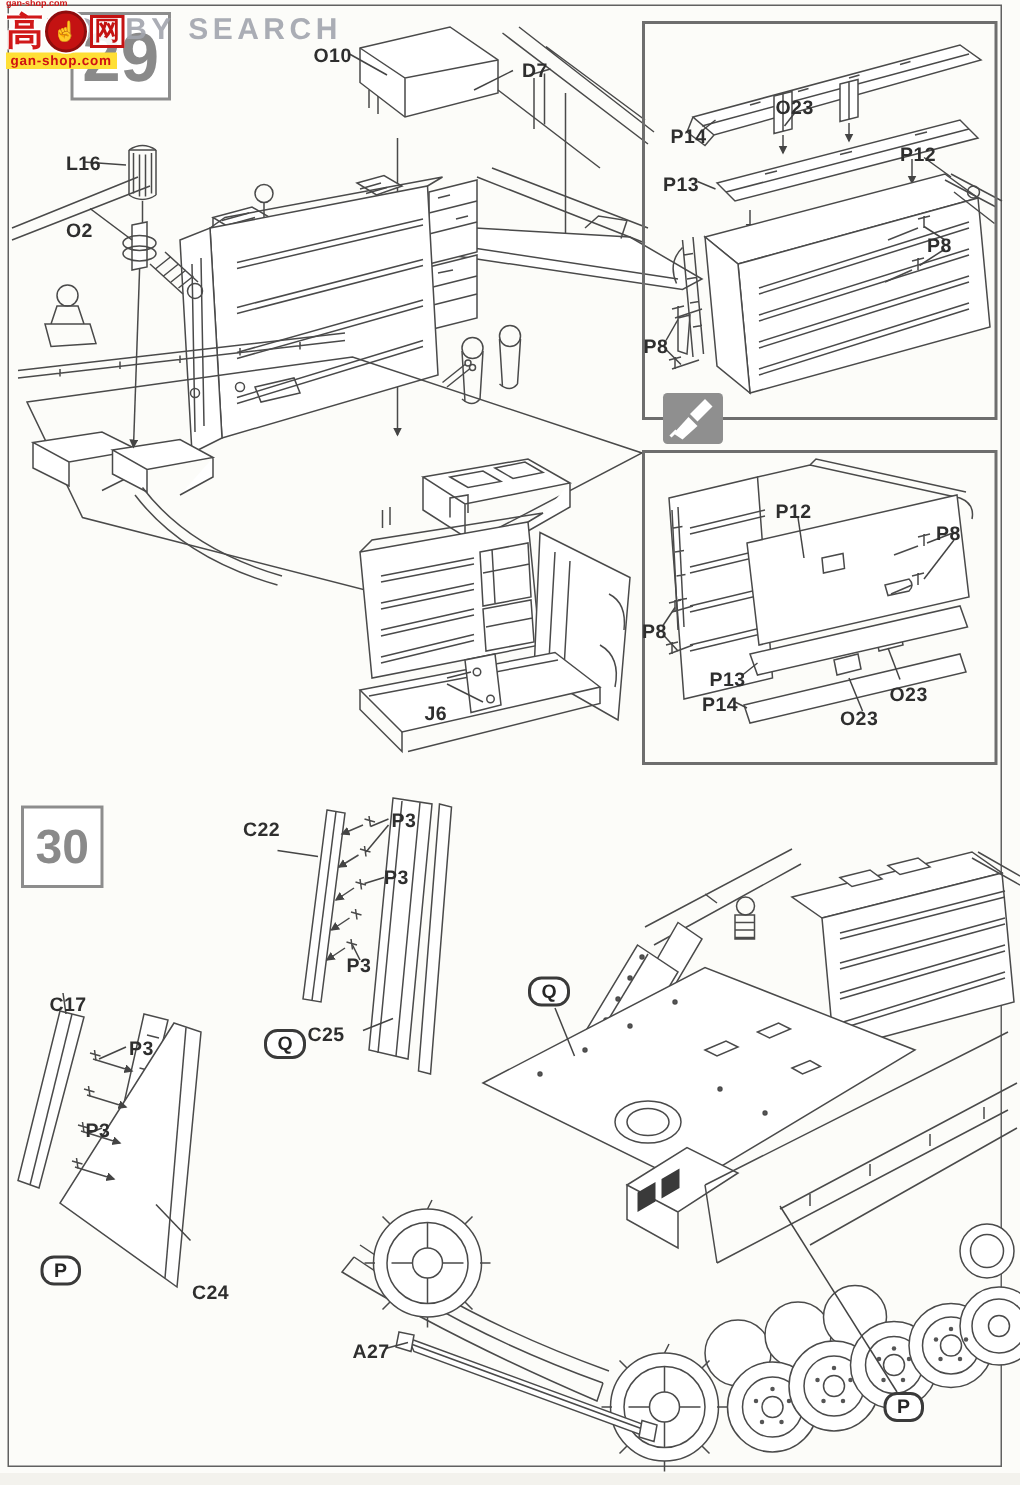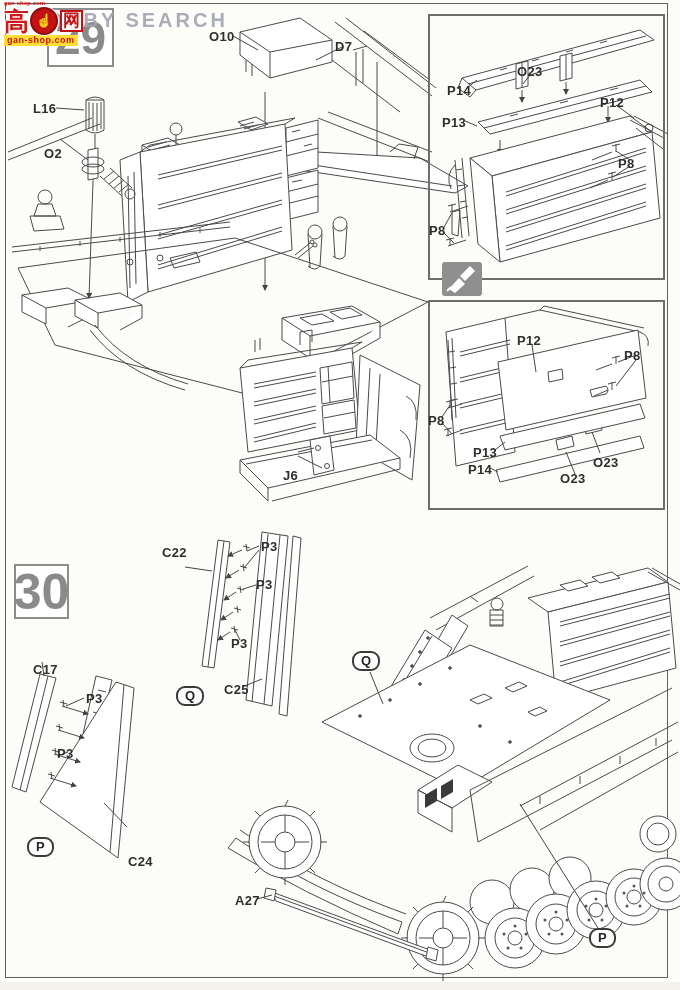--- a/index.html
+++ b/index.html
@@ -12,21 +12,21 @@
   #page-frame{position:absolute;left:5px;top:3px;width:661px;height:973px;
     border:1.5px solid #616161;}
   svg.art{position:absolute;left:0;top:0;width:680px;height:990px;}
   .insetbox{position:absolute;border:2px solid #6e6e6e;background:transparent;}
   #inset1{left:428px;top:14px;width:233px;height:262px;}
   #inset2{left:428px;top:300px;width:233px;height:206px;}
   .stepbox{position:absolute;background:#ffffff;border:2px solid #8d8d8d;
     display:flex;align-items:center;justify-content:center;
     font-weight:bold;color:#8a8a8a;}
   #step29-box{left:47px;top:8px;width:63px;height:55px;font-size:46px;}
-  #step30-box{left:14px;top:564px;width:51px;height:51px;font-size:50px;}
+  #step30-box{left:14px;top:537px;width:51px;height:51px;font-size:32px;}
   .plabel{position:absolute;font-size:13px;font-weight:bold;color:#2e2e2e;
     white-space:nowrap;letter-spacing:.3px;}
   .badge{position:absolute;border:2.5px solid #3a3a3a;border-radius:9px;
     background:#fff;font-size:13px;font-weight:bold;color:#262626;
     padding:0 7px;line-height:16px;}
   
   #brand{position:absolute;left:30px;top:9px;font-size:20px;font-weight:600;
     color:#a2a5ae;letter-spacing:3px;opacity:.9;z-index:30;}
   #wm{position:absolute;left:4px;top:0;z-index:31;}
   #wm .tiny{display:block;font-size:6px;font-weight:bold;color:#d01818;line-height:7px;letter-spacing:0;}
@@ -402,22 +402,22 @@
 </div>
 
 <div class="stepbox" id="step29-box">
   <span>29</span>
 </div>
 <div class="stepbox" id="step30-box">
   <span>30</span>
 </div>
 
 <div class="plabel" style="left:209px;top:29px">O10</div>
-<div class="plabel" style="left:335px;top:39px">D7</div>
-<div class="plabel" style="left:33px;top:101px">L16</div>
+<div class="plabel" style="left:348px;top:39px">D7</div>
+<div class="plabel" style="left:44px;top:101px">L16</div>
 <div class="plabel" style="left:44px;top:146px">O2</div>
 <div class="plabel" style="left:283px;top:468px">J6</div>
 
 <div class="plabel" style="left:447px;top:83px">P14</div>
 <div class="plabel" style="left:517px;top:64px">O23</div>
 <div class="plabel" style="left:442px;top:115px">P13</div>
 <div class="plabel" style="left:600px;top:95px">P12</div>
 <div class="plabel" style="left:618px;top:156px">P8</div>
 <div class="plabel" style="left:429px;top:223px">P8</div>
 
@@ -426,21 +426,21 @@
 <div class="plabel" style="left:428px;top:413px">P8</div>
 <div class="plabel" style="left:473px;top:445px">P13</div>
 <div class="plabel" style="left:468px;top:462px">P14</div>
 <div class="plabel" style="left:593px;top:455px">O23</div>
 <div class="plabel" style="left:560px;top:471px">O23</div>
 
 <div class="plabel" style="left:162px;top:545px">C22</div>
 <div class="plabel" style="left:261px;top:539px">P3</div>
 <div class="plabel" style="left:256px;top:577px">P3</div>
 <div class="plabel" style="left:231px;top:636px">P3</div>
-<div class="plabel" style="left:224px;top:682px">C25</div>
+<div class="plabel" style="left:205px;top:682px">C25</div>
 <div class="plabel" style="left:33px;top:662px">C17</div>
 <div class="plabel" style="left:86px;top:691px">P3</div>
 <div class="plabel" style="left:57px;top:746px">P3</div>
 <div class="plabel" style="left:128px;top:854px">C24</div>
 <div class="plabel" style="left:235px;top:893px">A27</div>
 
 <div class="badge" style="left:176px;top:686px">Q</div>
 <div class="badge" style="left:352px;top:651px">Q</div>
 <div class="badge" style="left:27px;top:837px">P</div>
 <div class="badge" style="left:589px;top:928px">P</div>

